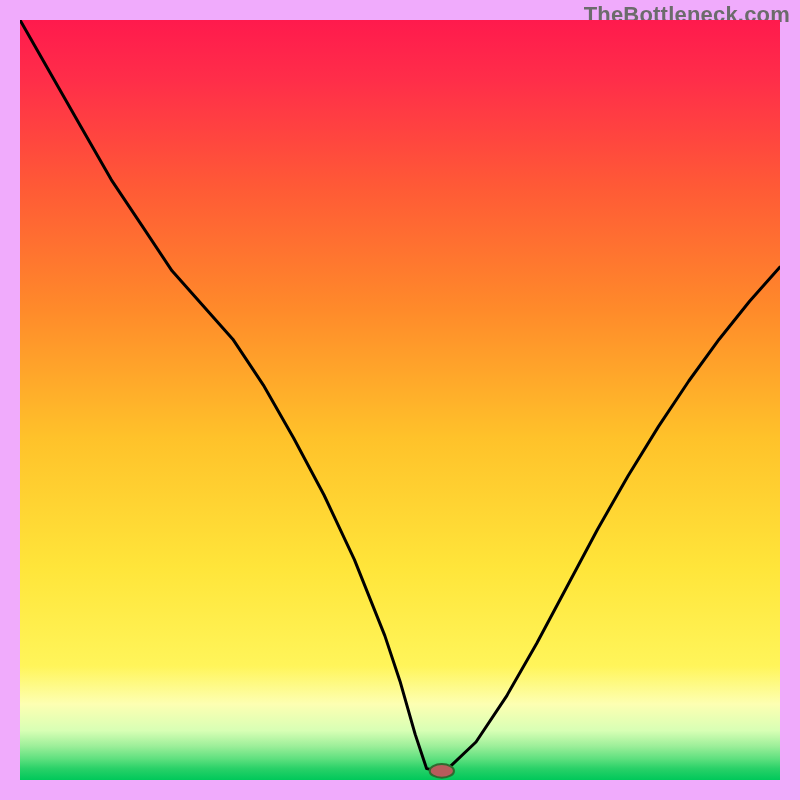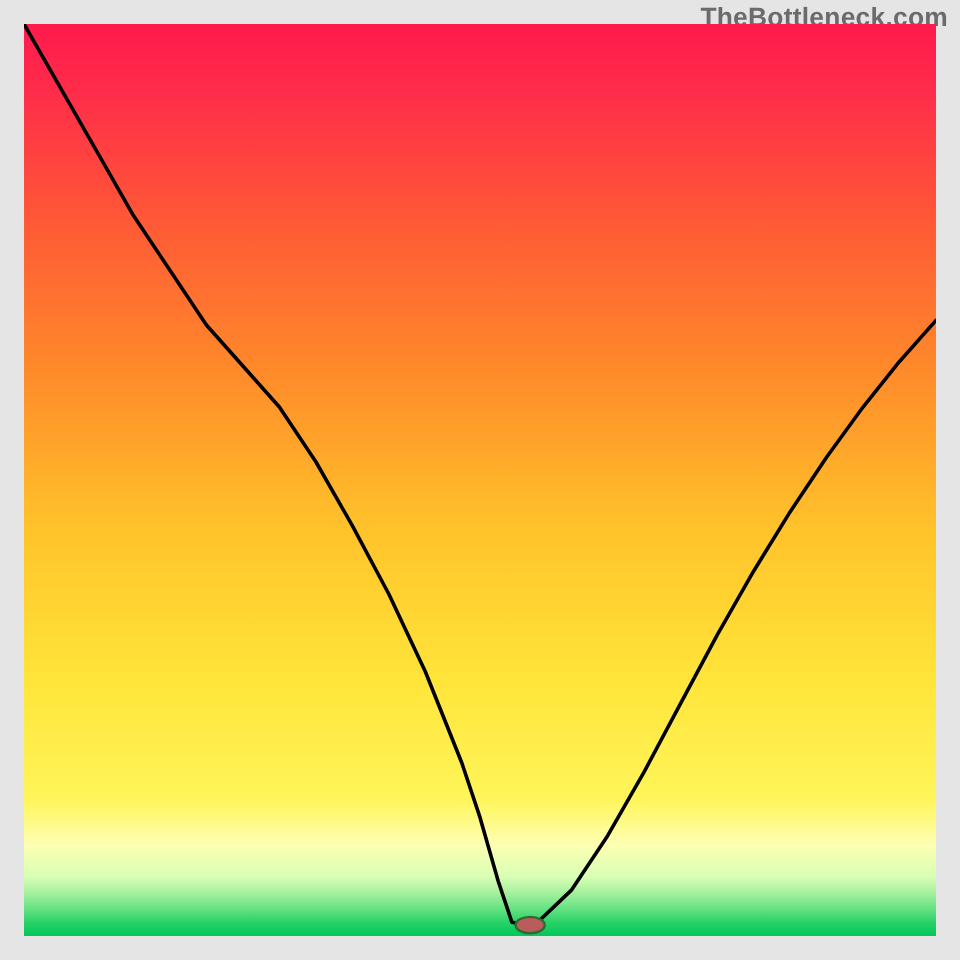--- a/index.html
+++ b/index.html
@@ -8,21 +8,21 @@
     width: 800px;
     height: 800px;
     background: #000000;
     overflow: hidden;
     font-family: Arial, Helvetica, sans-serif;
   }
   .frame {
     position: relative;
     width: 800px;
     height: 800px;
-    background: #e5e5e5;
+    background: #f0abfc;
   }
   .plot-area {
     position: absolute;
     left: 20px;
     top: 20px;
     width: 760px;
     height: 760px;
     overflow: hidden;
   }
   .plot-area svg {

